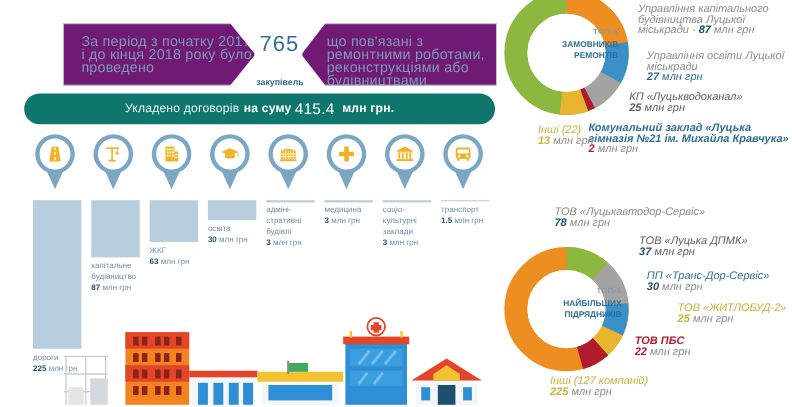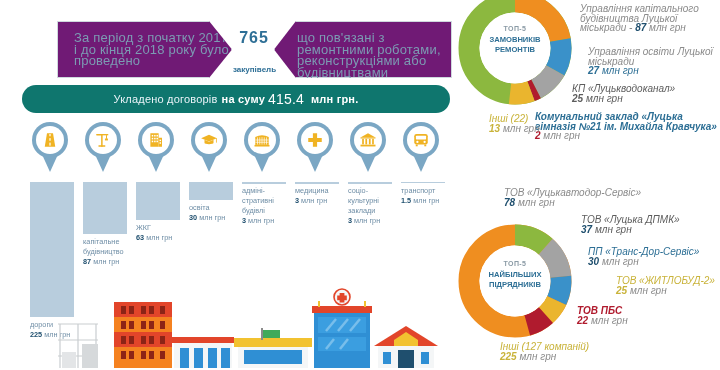--- a/index.html
+++ b/index.html
@@ -23,21 +23,21 @@
   }
   .chev.right{
     left:217px;width:178px;padding:10px 0 0 22px;
     clip-path:polygon(22px 0,100% 0,100% 100%,22px 100%,0 28.5px);
   }
   .chev p{margin:0;}
   .midnum{
     position:absolute;left:176px;top:8px;width:42px;text-align:center;
     color:#2e6f96;
   }
-  .midnum .big{font-size:16px;font-weight:bold;letter-spacing:1px;display:block;}
+  .midnum .big{font-size:20px;font-weight:normal;letter-spacing:1px;display:block;}
   .midnum .sml{font-size:8px;font-weight:bold;display:block;margin-top:18px;}
 
   
   .pill{
     position:absolute;left:22px;top:85px;width:428px;height:28px;
     background:#0f766e;border-radius:14px;
     display:flex;align-items:center;justify-content:center;
     color:#eaf3f8;font-size:11px;letter-spacing:.2px;
   }
   .pill b{color:#ffffff;font-weight:bold;margin-left:4px;}
@@ -76,21 +76,21 @@
   .lbl{position:absolute;font-size:10px;line-height:9.6px;font-style:italic;}
   .lbl b{font-weight:bold;}
   .grey{color:#8b8b8b;}
   .greyd{color:#5d5d5d;}
   .blue{color:#2d6f95;}
   .blued{color:#1f4f6e;}
   .olive{color:#c9b33a;}
   .red{color:#b01b2e;}
 
   .donut-center{
-    position:absolute;text-align:center;color:#2d6f95;
+    position:absolute;text-align:right;color:#2d6f95;
     font-size:7.6px;line-height:10.5px;font-weight:bold;
   }
   .donut-center .t5{color:#8a9aa5;font-weight:bold;font-size:7px;letter-spacing:.4px;}
 </style>
 </head>
 <body>
 
 <div class="stage">
 
   <div class="hdr">

